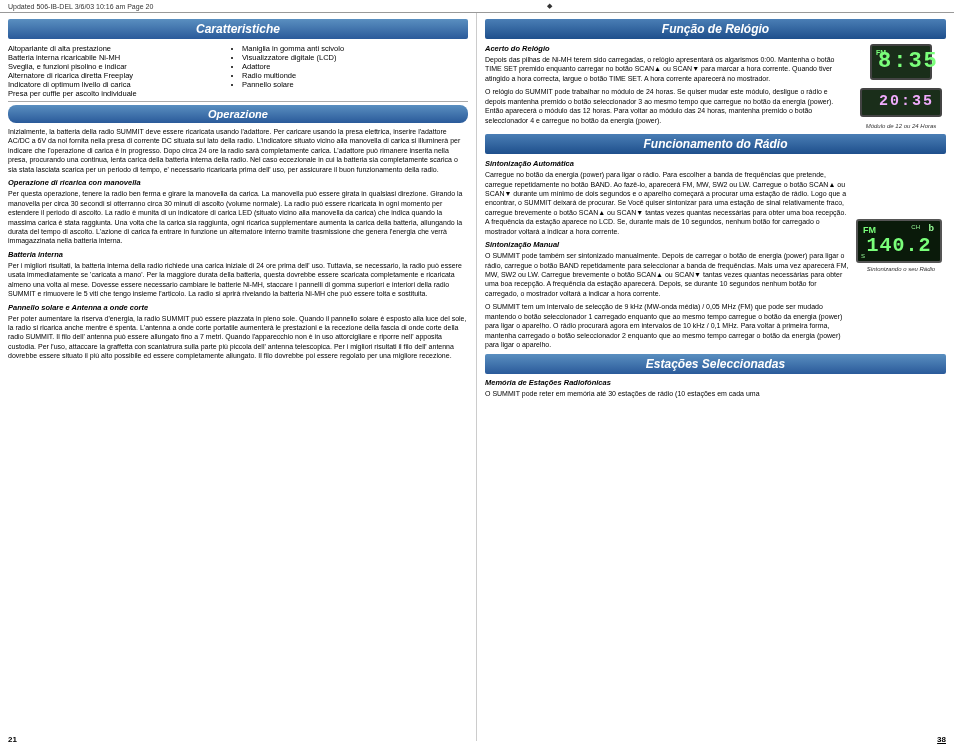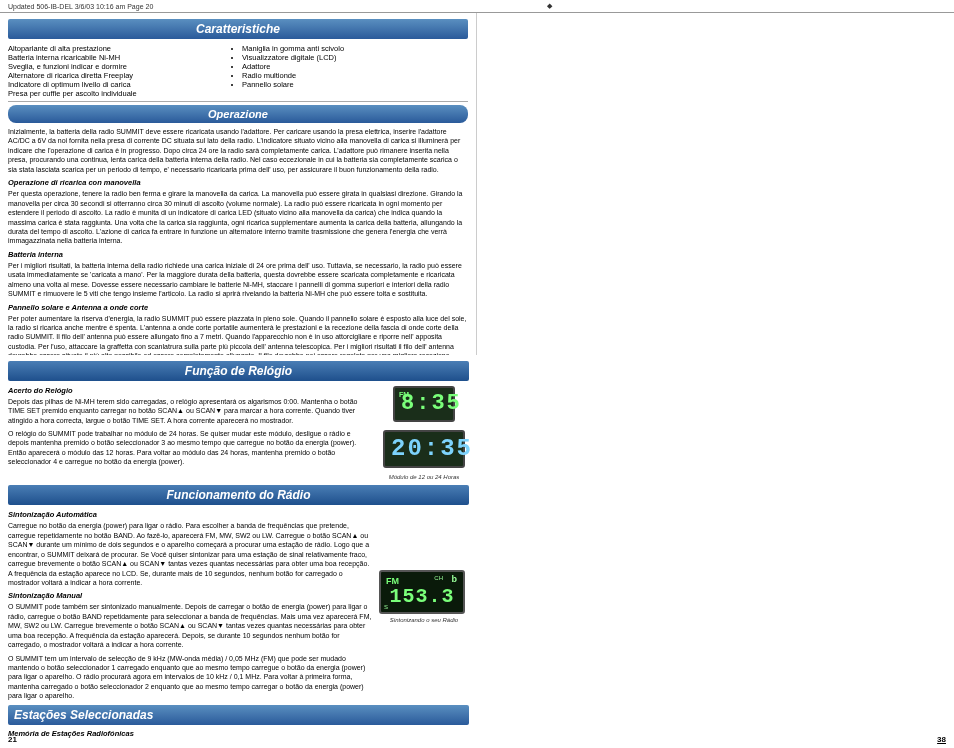--- a/index.html
+++ b/index.html
@@ -21,21 +21,20 @@
       color: #333;
       display: flex;
       align-items: center;
       justify-content: space-between;
     }
 
     .page-wrapper {
       display: flex;
       width: 954px;
       height: calc(748px - 20px);
-      flex-direction: column;
     }
 
     
     .left-col {
       width: 477px;
       padding: 6px 8px;
       border-right: 1px solid #ccc;
       overflow: hidden;
     }
 
@@ -121,20 +120,21 @@
       font-size: 6.5px;
       color: #333;
       text-align: center;
       font-style: italic;
       margin-top: 2px;
     }
 
     .estacoes-header {
       background: linear-gradient(180deg, #5a8fc0 0%, #2a5a9a 100%);
       color: #fff;
+      text-align: center;
       font-size: 12px;
       font-weight: bold;
       padding: 3px 6px;
       border-radius: 2px;
       margin-bottom: 4px;
       font-style: italic;
     }
 
     .divider-line {
       border: none;
@@ -164,21 +164,21 @@
 
   <div class="left-col">
 
     <div class="section-header">Caratteristiche</div>
 
     <div class="two-col-features">
       <div>
         <ul>
           <li>Altoparlante di alta prestazione</li>
           <li>Batteria interna ricaricabile Ni-MH</li>
-          <li>Sveglia, e funzioni indicar e dormire</li>
+          <li>Sveglia, e funzioni pisolino e indicar</li>
           <li>Alternatore di ricarica diretta Freeplay</li>
           <li>Indicatore di optimum livello di carica</li>
           <li>Presa per cuffie per ascolto individuale</li>
         </ul>
       </div>
       <div>
         <ul>
           <li>Maniglia in gomma anti scivolo</li>
           <li>Visualizzatore digitale (LCD)</li>
           <li>Adattore</li>
@@ -222,21 +222,21 @@
         <div class="body-text">O relógio do SUMMIT pode trabalhar no módulo de 24 horas. Se quiser mudar este módulo, desligue o rádio e depois mantenha premido o botão seleccionador 3 ao mesmo tempo que carregue no botão da energia (power). Então aparecerá o módulo das 12 horas. Para voltar ao módulo das 24 horas, mantenha premido o botão seleccionador 4 e carregue no botão da energia (power).</div>
       </div>
       <div class="relogio-display">
 
         <div style="position:relative; background:#1a2e1a; border:2px solid #444; border-radius:3px; padding:4px 6px; width:62px;">
           <span style="position:absolute;top:3px;left:4px;font-size:7px;color:#7aff7a;font-weight:bold;">FM</span>
           <span style="display:block;font-size:22px;font-weight:bold;font-family:'Courier New',monospace;color:#7aff7a;letter-spacing:2px;text-align:right;line-height:1.1;">8:35</span>
         </div>
 
         <div style="position:relative; background:#1a2e1a; border:2px solid #444; border-radius:3px; padding:4px 6px; width:82px; margin-top:4px;">
-          <span style="display:block;font-size:24px;font-weight:bold;font-family:'Courier New',monospace;color:#7dd3fc;letter-spacing:2px;text-align:left;line-height:1.1;">20:35</span>
+          <span style="display:block;font-size:15px;font-weight:bold;font-family:'Courier New',monospace;color:#f0abfc;letter-spacing:2px;text-align:right;line-height:1.1;">20:35</span>
         </div>
         <div class="lcd-label" style="font-size:6px;color:#333;text-align:center;font-style:italic;">Módulo de 12 ou 24 Horas</div>
       </div>
     </div>
 
     <div class="section-header section-header-blue">Funcionamento do Rádio</div>
 
     <div style="display:flex;gap:6px;">
       <div style="flex:1;">
         <div class="subsection-title">Sintonização Automática</div>
@@ -244,21 +244,21 @@
 
         <div class="subsection-title">Sintonização Manual</div>
         <div class="body-text">O SUMMIT pode também ser sintonizado manualmente. Depois de carregar o botão de energia (power) para ligar o rádio, carregue o botão BAND repetidamente para seleccionar a banda de frequências. Mais uma vez aparecerá FM, MW, SW2 ou LW. Carregue brevemente o botão SCAN▲ ou SCAN▼ tantas vezes quantas necessárias para obter uma boa recepção. A frequência da estação aparecerá. Depois, se durante 10 segundos nenhum botão for carregado, o mostrador voltará a indicar a hora corrente.</div>
         <div class="body-text">O SUMMIT tem um intervalo de selecção de 9 kHz (MW-onda média) / 0,05 MHz (FM) que pode ser mudado mantendo o botão seleccionador 1 carregado enquanto que ao mesmo tempo carregue o botão da energia (power) para ligar o aparelho. O rádio procurará agora em intervalos de 10 kHz / 0,1 MHz. Para voltar à primeira forma, mantenha carregado o botão seleccionador 2 enquanto que ao mesmo tempo carregar o botão da energia (power) para ligar o aparelho.</div>
       </div>
       <div style="width:90px;flex-shrink:0;">
         <div style="position:relative;background:#0a1a0a;border:2px solid #555;border-radius:3px;padding:4px 5px;width:86px;margin-top:60px;">
           <span style="position:absolute;top:3px;right:20px;font-size:6px;color:#9aff9a;">CH</span>
           <span style="position:absolute;top:2px;right:6px;font-size:9px;color:#9aff9a;font-weight:bold;">b</span>
           <span style="font-size:9px;color:#7aff7a;font-weight:bold;display:block;">FM</span>
-          <span style="font-size:20px;font-weight:bold;font-family:'Courier New',monospace;color:#7aff7a;letter-spacing:1px;display:block;text-align:center;line-height:1.1;">153.3</span>
+          <span style="font-size:20px;font-weight:bold;font-family:'Courier New',monospace;color:#7aff7a;letter-spacing:1px;display:block;text-align:center;line-height:1.1;">140.2</span>
           <span style="position:absolute;bottom:2px;left:3px;font-size:6px;color:#9aff9a;">S</span>
         </div>
         <div class="radio-caption" style="font-size:6px;color:#333;font-style:italic;text-align:center;margin-top:3px;">Sintonizando o seu Rádio</div>
       </div>
     </div>
 
     <div class="estacoes-header">Estações Seleccionadas</div>
 
     <div class="subsection-title">Memória de Estações Radiofónicas</div>
     <div class="body-text">O SUMMIT pode reter em memória até 30 estações de rádio (10 estações em cada uma</div>

